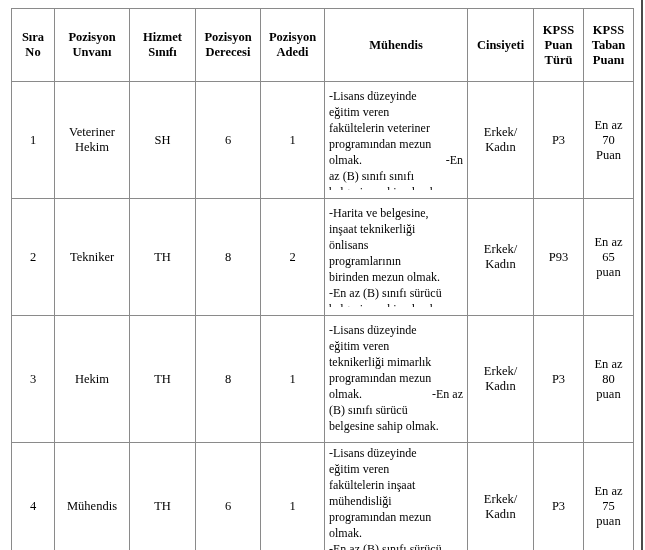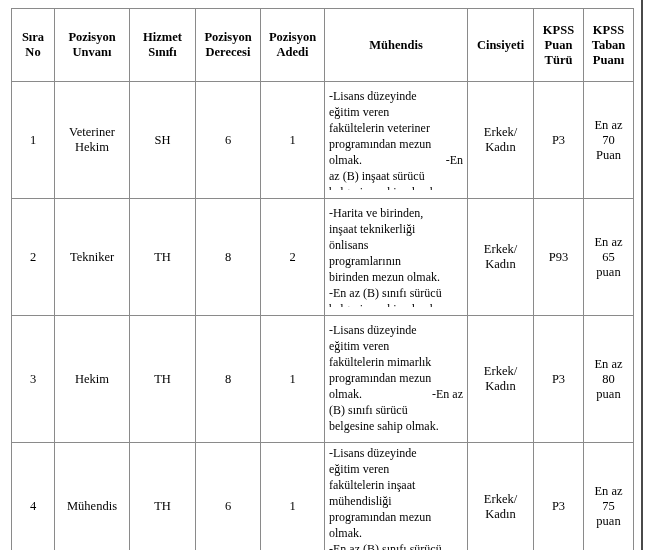--- a/index.html
+++ b/index.html
@@ -120,41 +120,41 @@
       <td class="nitelik">
         <div class="lines clip-6">
               <div>-Lisans düzeyinde</div>
               <div>eğitim veren</div>
               <div>fakültelerin veteriner</div>
               <div>programından mezun</div>
               <div class="line-split">
                 <span>olmak.</span>
                 <span>-En</span>
               </div>
-              <div>az (B) inşaat sürücü</div>
+              <div>az (B) sınıfı sınıfı</div>
               <div>belgesine sahip olmak.</div>
             </div>
       </td>
       <td class="c">Erkek/
 Kadın</td>
       <td class="c">P3</td>
       <td class="c">En az
 70
 Puan</td>
     </tr>
 
     <tr style="height:113px" class="r2">
       <td class="c">2</td>
       <td class="c">Tekniker</td>
       <td class="c">TH</td>
       <td class="c">8</td>
       <td class="c">2</td>
       <td class="nitelik">
         <div class="lines clip-6">
-              <div>-Harita ve birinden,</div>
+              <div>-Harita ve belgesine,</div>
               <div>inşaat teknikerliği</div>
               <div>önlisans</div>
               <div>programlarının</div>
               <div>birinden mezun olmak.</div>
               <div>-En az (B) sınıfı sürücü</div>
               <div>belgesine sahip olmak.</div>
             </div>
       </td>
       <td class="c">Erkek/
 Kadın</td>
@@ -167,21 +167,21 @@
     <tr style="height:124px" class="r3">
       <td class="c">3</td>
       <td class="c">Hekim</td>
       <td class="c">TH</td>
       <td class="c">8</td>
       <td class="c">1</td>
       <td class="nitelik">
         <div class="lines">
               <div>-Lisans düzeyinde</div>
               <div>eğitim veren</div>
-              <div>fakültelerin mimarlık</div>
+              <div>teknikerliği mimarlık</div>
               <div>programından mezun</div>
               <div class="line-split">
                 <span>olmak.</span>
                 <span>-En az</span>
               </div>
               <div>(B) sınıfı sürücü</div>
               <div>belgesine sahip olmak.</div>
             </div>
       </td>
       <td class="c">Erkek/

